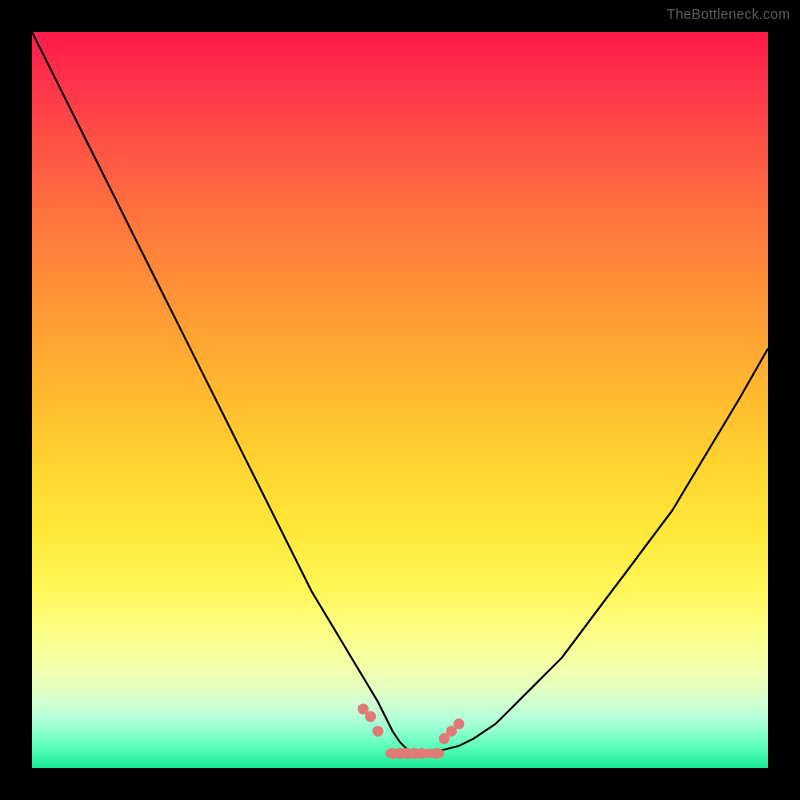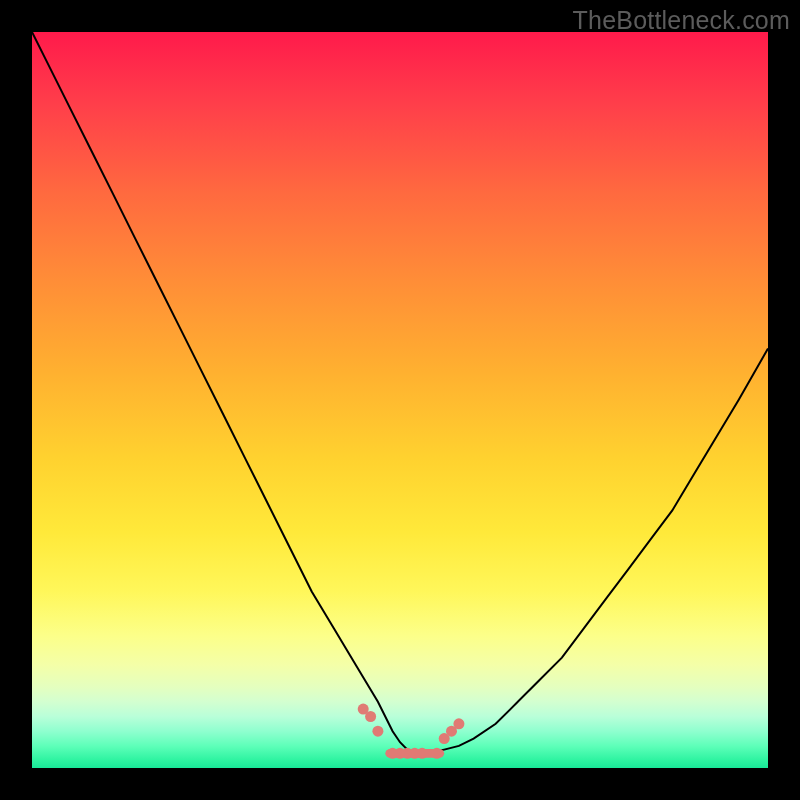--- a/index.html
+++ b/index.html
@@ -53,21 +53,21 @@
     position: absolute;
     left: 0; top: 0;
     width: 736px;
     height: 736px;
   }
   .watermark {
     position: absolute;
     top: 6px;
     right: 10px;
     color: #5c5c5c;
-    font-size: 25px;
+    font-size: 14px;
     font-weight: 400;
     letter-spacing: 0.2px;
     user-select: none;
   }
   .curve {
     fill: none;
     stroke: #000;
     stroke-width: 2;
   }
   .markers circle,

